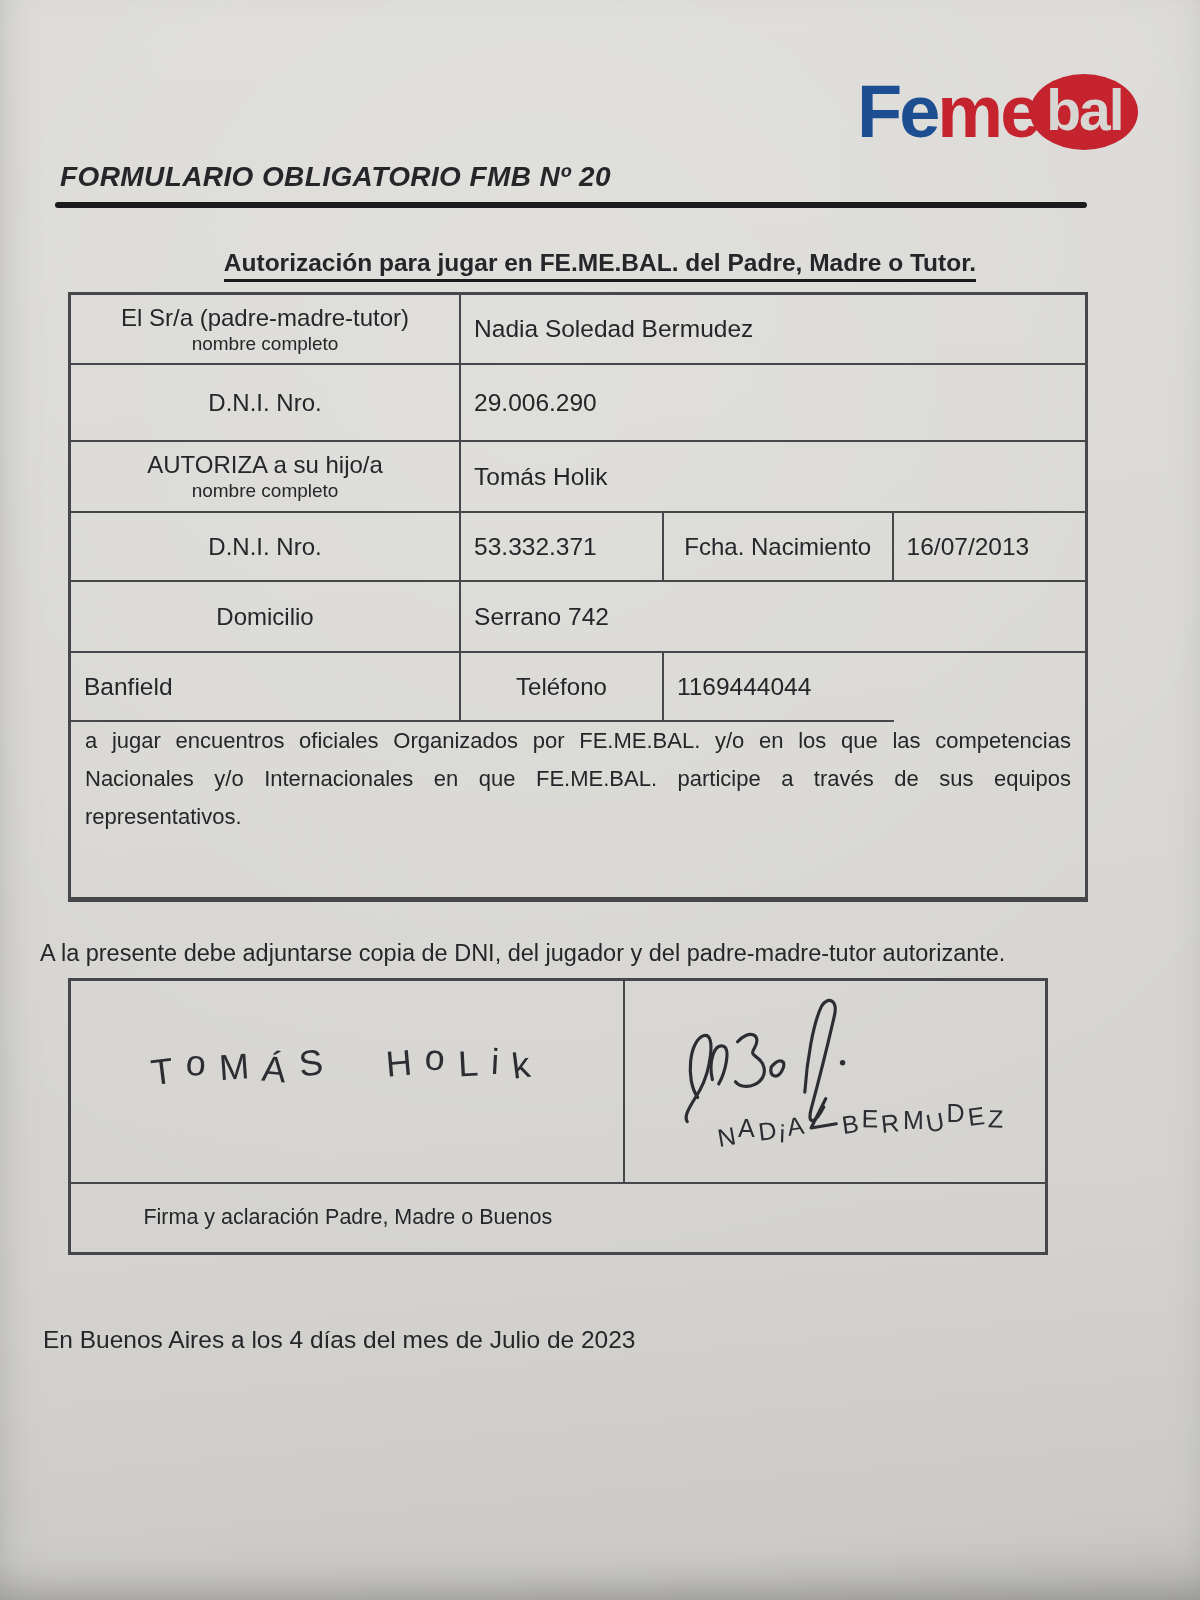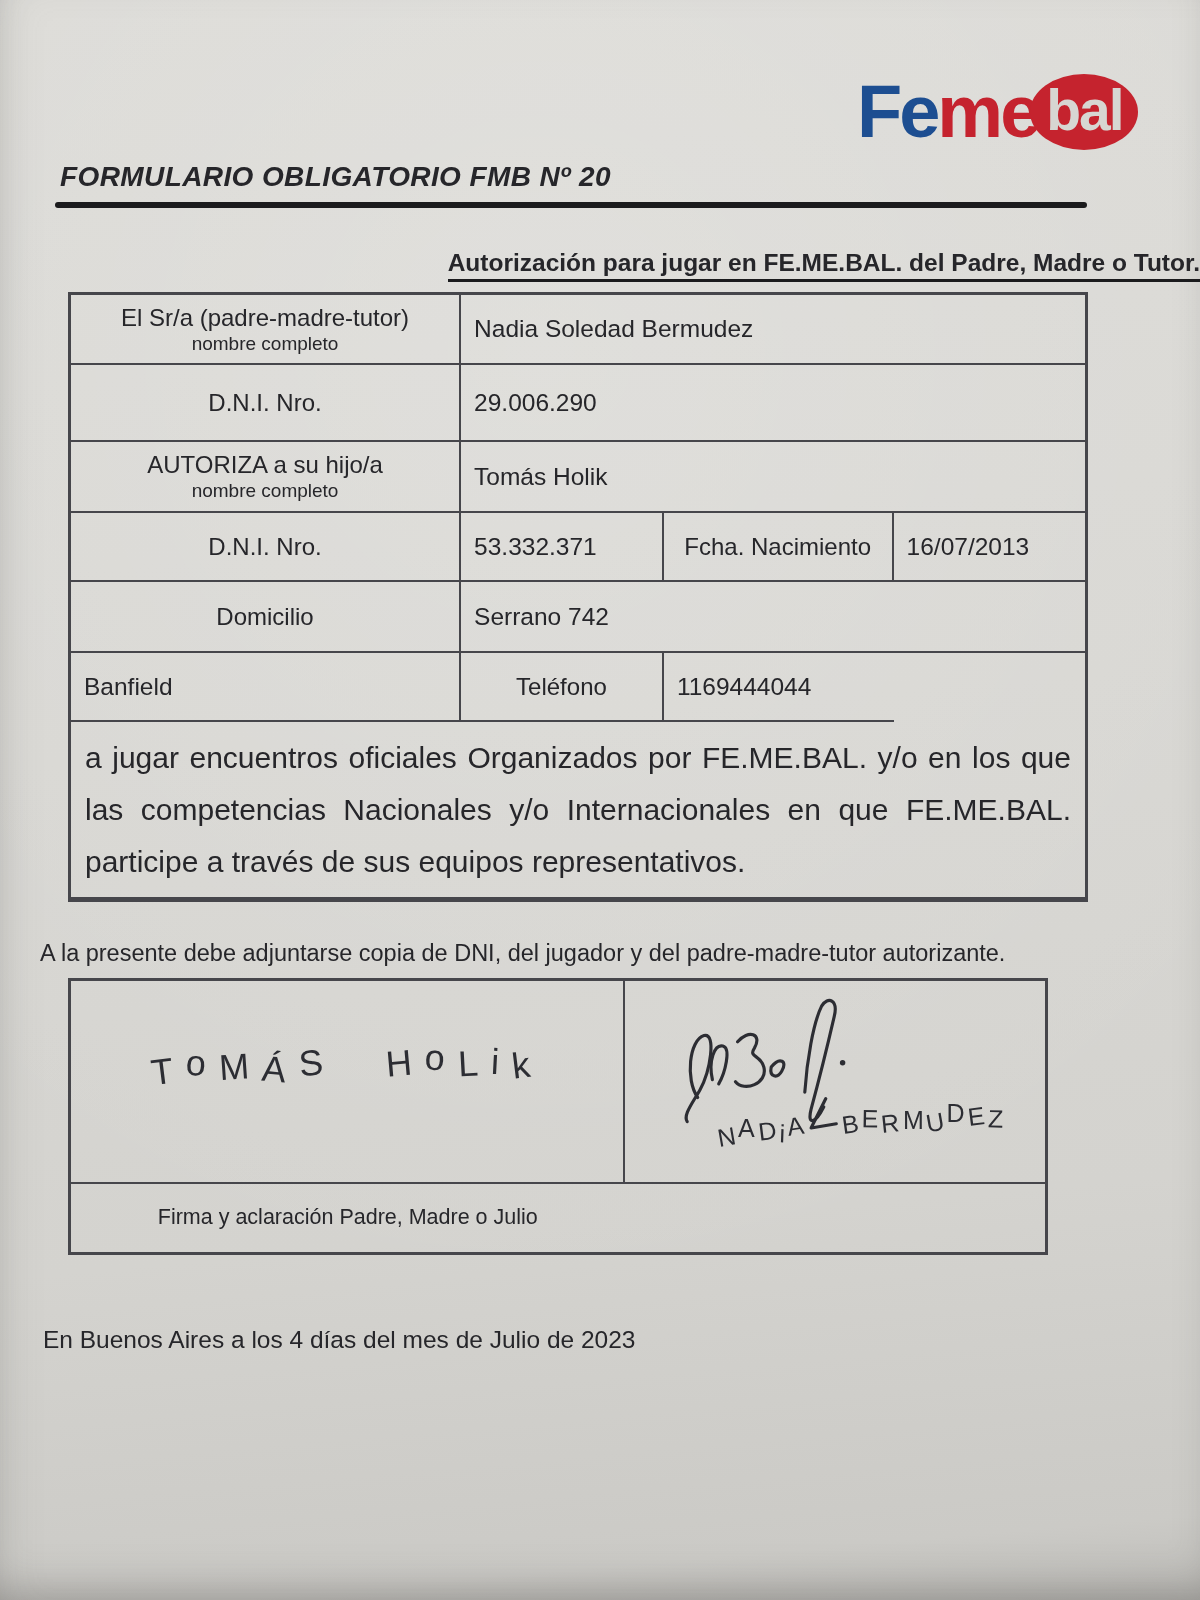--- a/index.html
+++ b/index.html
@@ -31,39 +31,39 @@
     width:108px;height:76px;margin-left:-8px;border-radius:50%;
     background:var(--logo-red);display:flex;align-items:center;justify-content:center;
   }
   .logo .oval span{color:var(--paper);font-size:57px;font-weight:bold;letter-spacing:-2px;transform:translateY(-2px);}
 
   
   .title{position:absolute;top:161px;left:60px;font-size:28px;font-weight:800;font-style:italic;letter-spacing:0.4px;}
   .rule{position:absolute;top:202px;left:55px;width:1032px;height:6px;background:#1b1b1d;border-radius:3px;}
 
   
-  .heading{position:absolute;top:249px;left:0;width:1200px;text-align:right;font-size:24.5px;font-weight:bold;}
+  .heading{position:absolute;top:249px;left:0;width:1200px;text-align:center;font-size:24.5px;font-weight:bold;}
   .heading span{border-bottom:3px solid #1b1b1d;padding-bottom:3px;}
 
   
   .ftable{
     position:absolute;top:292px;left:68px;width:1020px;height:610px;
     display:grid;grid-template-columns:377fr 196fr 222fr 185fr;
     grid-template-rows:71fr 78fr 72fr 70fr 72fr 70fr 177fr;
     border:3px solid var(--border);border-bottom-width:5px;
   }
   .cell{display:flex;align-items:center;justify-content:center;flex-direction:column;min-width:0;}
   .cell.lab{font-size:24px;text-align:center;padding:0 6px;}
   .cell .sub{font-size:19px;margin-top:1px;}
   .cell.val{flex-direction:row;justify-content:flex-start;padding-left:13px;font-size:24.5px;}
   .sp3{grid-column:2/5;}
   .sp4{grid-column:1/5;}
   .br{border-right:2px solid var(--border);}
   .bb{border-bottom:2px solid var(--border);}
-  .clause{font-size:30px;line-height:1.72;text-align:justify;padding:10px 14px 0 14px;}
+  .clause{font-size:22px;line-height:1.72;text-align:justify;padding:0 14px 0 14px;}
 
   
   .note{position:absolute;top:916px;left:40px;font-size:23.5px;}
 
   
   .sigtable{
     position:absolute;top:978px;left:68px;width:980px;height:277px;
     display:grid;grid-template-columns:557fr 423fr;grid-template-rows:207fr 70fr;
     border:3px solid var(--border);
   }
@@ -146,16 +146,16 @@
         <path d="M28,78 C24,60 30,44 38,46 C46,48 40,72 34,82"></path>
         <path d="M52,42 C62,30 76,34 68,48 C62,57 74,54 77,66 C81,82 58,90 50,80"></path>
         <path d="M84,66 C92,56 100,60 94,70 C90,77 82,76 84,66"></path>
         <path d="M116,90 C118,60 124,24 132,8 C138,-2 148,2 144,18 C138,44 128,84 122,106 C118,122 126,120 134,104"></path>
         <path d="M136,96 L122,124 L146,120"></path>
         <circle cx="152" cy="62" r="2.6" fill="#2c2d33" stroke="none"></circle>
       </g>
     </svg>
     <div class="hand hand-tutor"><span style="display: inline-block; transform: translateY(4px) rotate(-6deg);">N</span><span style="display: inline-block; transform: translateY(-3px) rotate(4deg);">A</span><span style="display: inline-block; transform: translateY(1px) rotate(-3deg);">D</span><span style="display: inline-block; transform: translateY(5px) rotate(6deg);">i</span><span style="display: inline-block; transform: translateY(-2px) rotate(-5deg);">A</span><span style="display: inline-block; width: 1.4em;"> </span><span style="display: inline-block; transform: translateY(0px) rotate(-4deg);">B</span><span style="display: inline-block; transform: translateY(-4px) rotate(5deg);">E</span><span style="display: inline-block; transform: translateY(2px) rotate(-2deg);">R</span><span style="display: inline-block; transform: translateY(1px) rotate(4deg);">M</span><span style="display: inline-block; transform: translateY(4px) rotate(-6deg);">U</span><span style="display: inline-block; transform: translateY(-3px) rotate(4deg);">D</span><span style="display: inline-block; transform: translateY(1px) rotate(-3deg);">E</span><span style="display: inline-block; transform: translateY(5px) rotate(6deg);">Z</span></div>
   </div>
-  <div class="siglab">Firma y aclaración Padre, Madre o Julio</div>
+  <div class="siglab">Firma y aclaración Padre, Madre o Buenos</div>
 </div>
 
 <p class="footer">En Buenos Aires a los 4 días del mes de Julio de 2023</p>
 
 </body></html>

